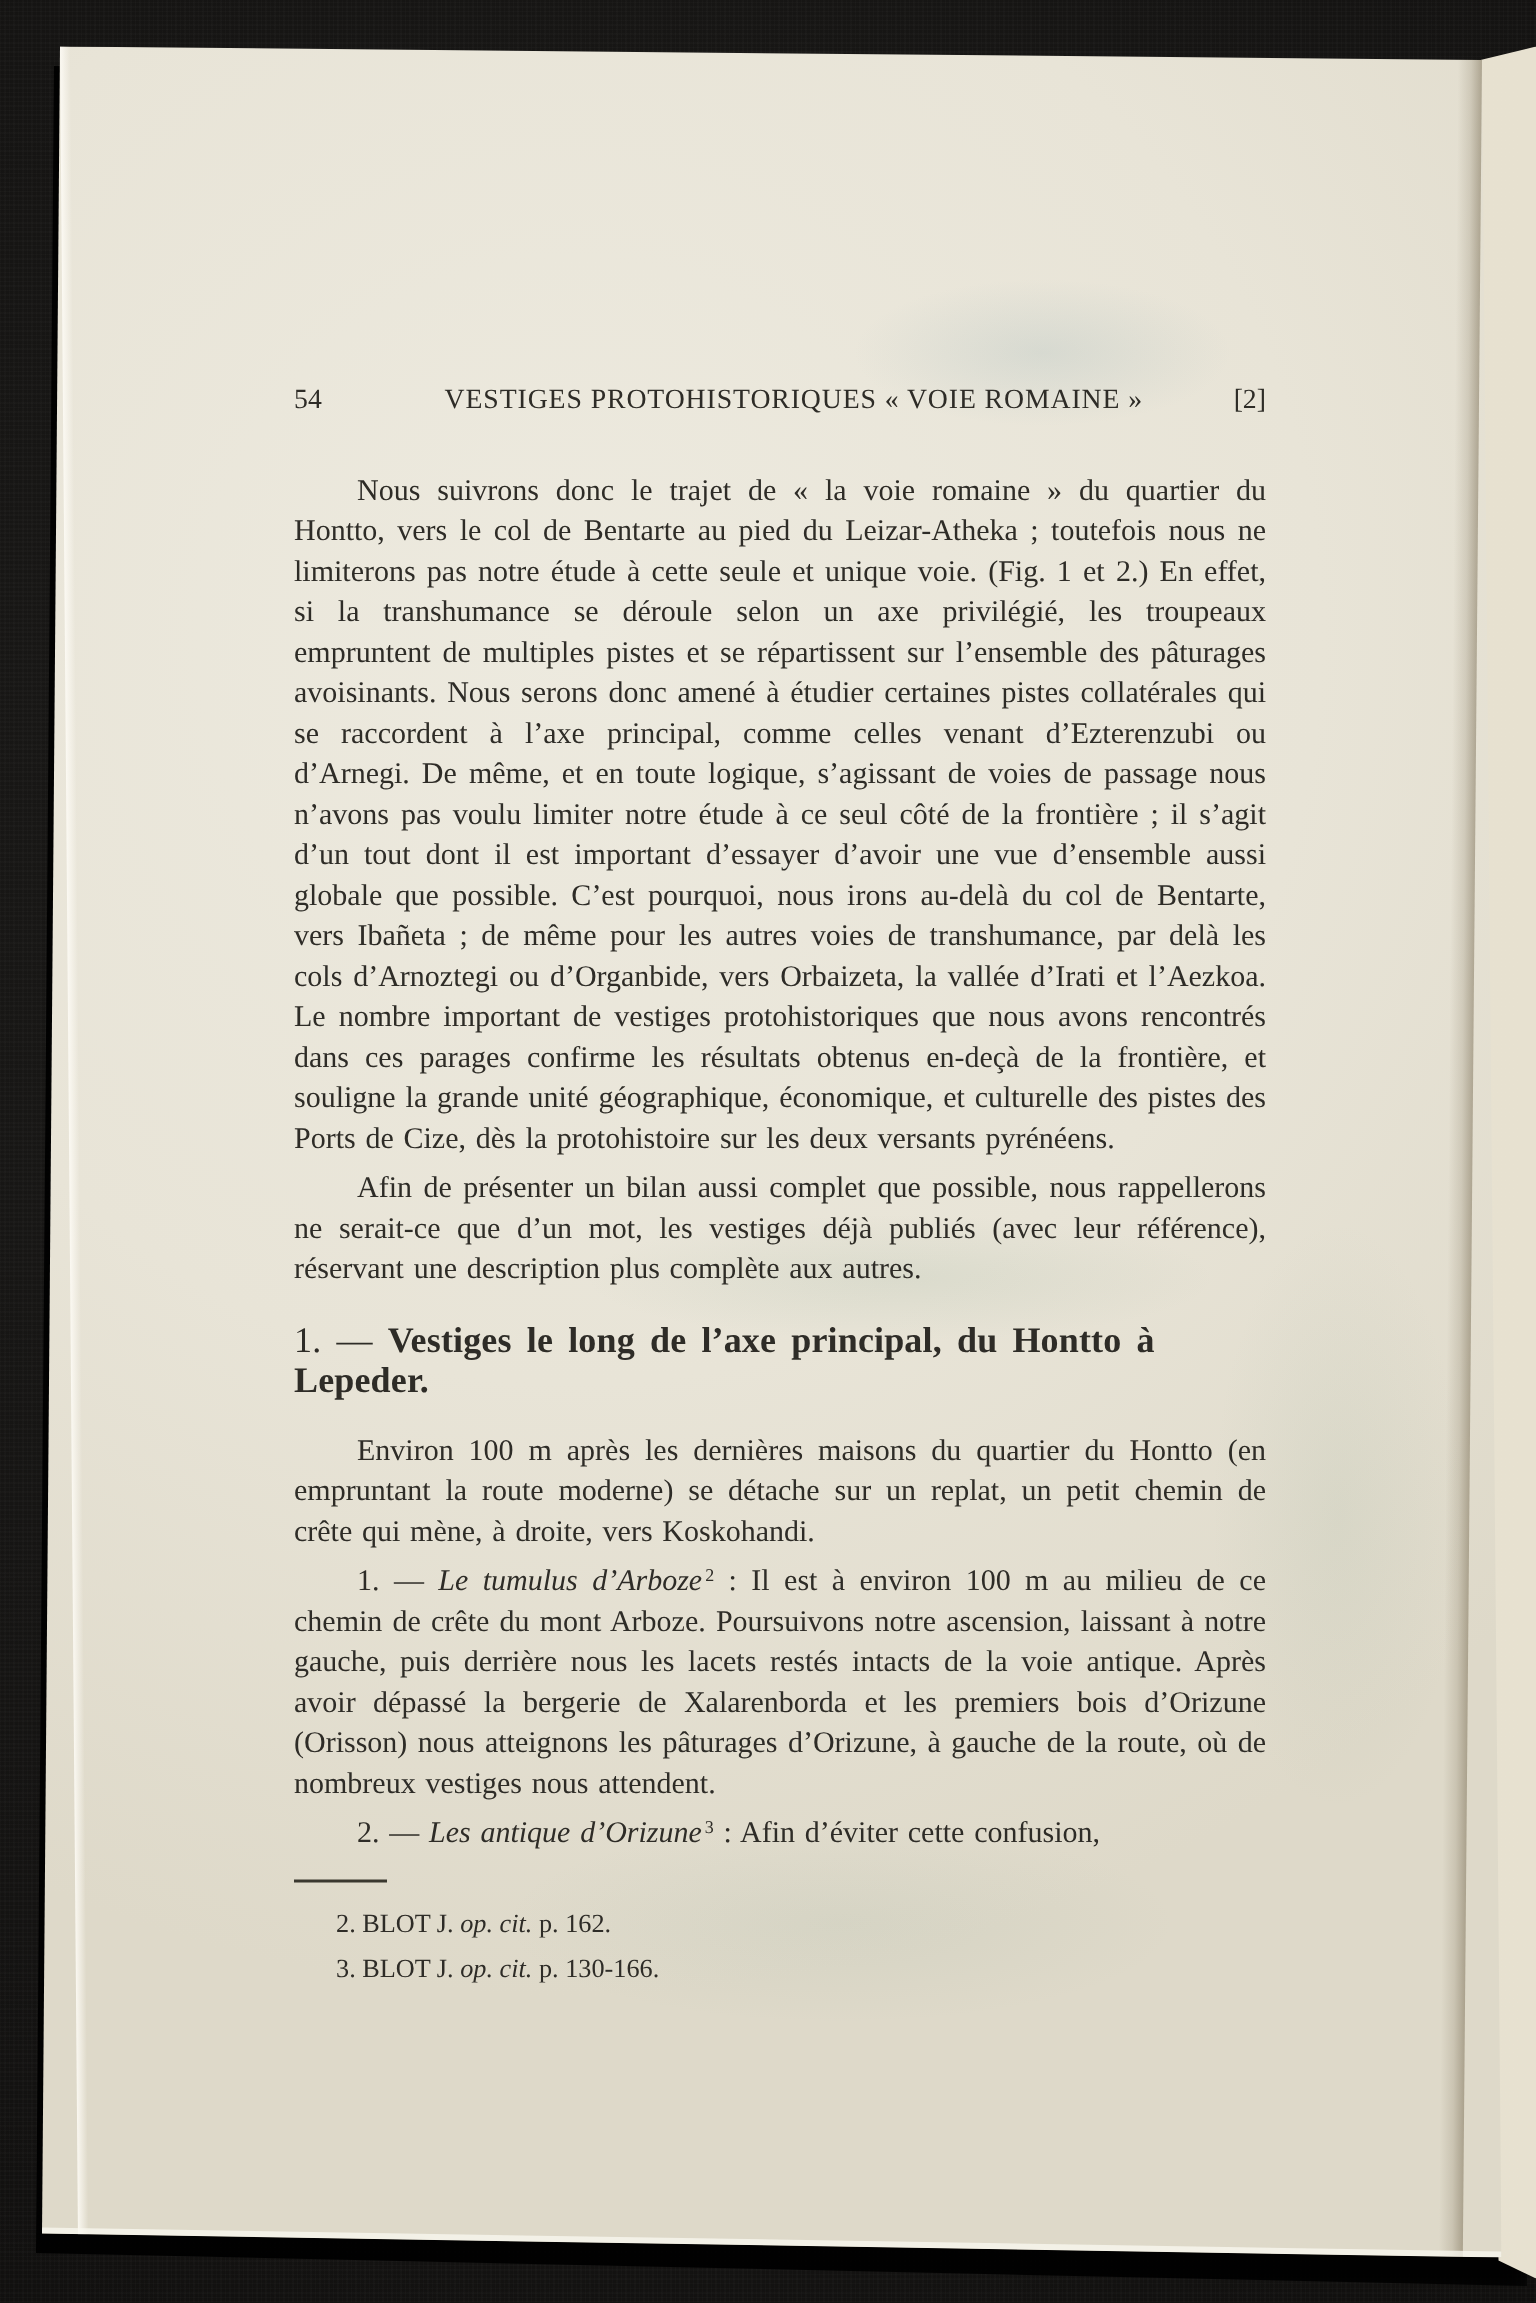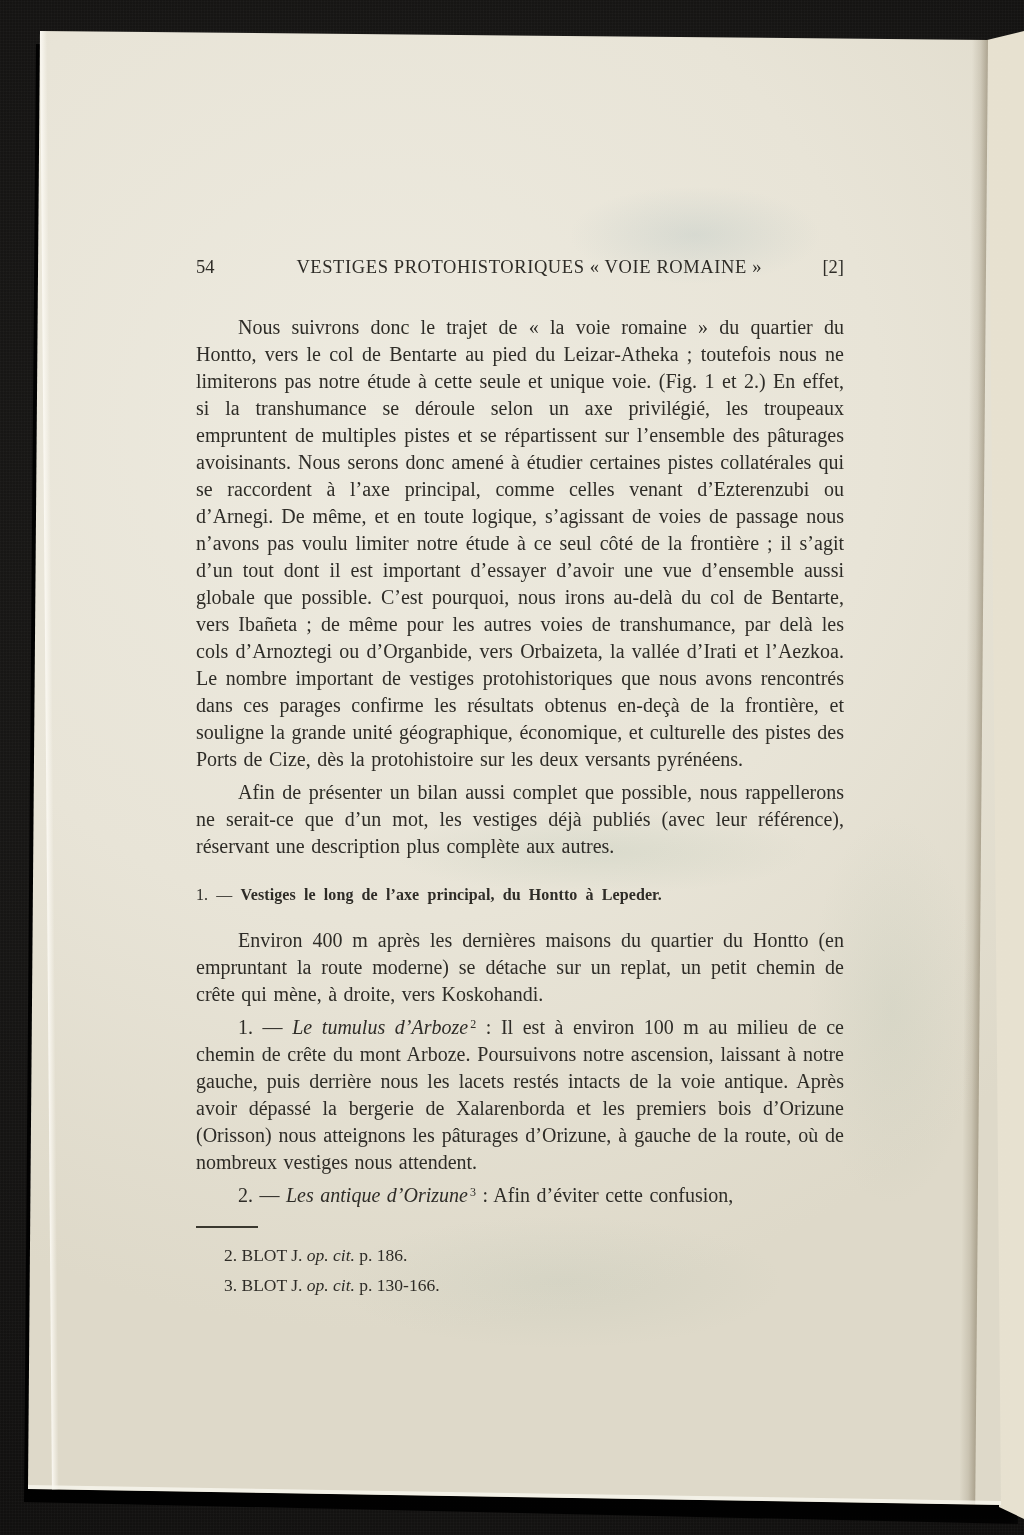--- a/index.html
+++ b/index.html
@@ -66,21 +66,21 @@
   .runtitle{flex:1;text-align:right;letter-spacing:0.6px;white-space:nowrap;}
   .colref{width:82px;text-align:right;}
   .para{
     margin:0;text-align:justify;text-indent:42px;
     word-spacing:1.5px;hyphens:auto;
   }
   .para + .para{margin-top:6px;}
   .item{margin-top:12px;}
   sup{font-size:12px;line-height:0;vertical-align:6px;margin-left:2px;}
   .section-heading{
-    margin:21px 0 19px 0;font-size:16px;font-weight:400;
+    margin:21px 0 19px 0;font-size:24px;font-weight:400;
     word-spacing:4px;letter-spacing:0.1px;
   }
   .sec-title{font-weight:700;}
   .footnotes{margin-top:17px;padding-left:28px;font-size:17.5px;}
   .fn-rule{
     width:62px;height:0;border-top:2px solid #3a382f;
     margin:0 0 12px -28px;
   }
   .footnote{line-height:30px;}
 </style>
@@ -102,27 +102,27 @@
         <span class="runtitle">VESTIGES PROTOHISTORIQUES « VOIE ROMAINE »</span>
         <span class="colref">[2]</span>
       </header>
 
       <p class="para">Nous suivrons donc le trajet de « la voie romaine » du quartier du Hontto, vers le col de Bentarte au pied du Leizar-Atheka ; toutefois nous ne limiterons pas notre étude à cette seule et unique voie. (Fig. 1 et 2.) En effet, si la transhumance se déroule selon un axe privilégié, les troupeaux empruntent de multiples pistes et se répartissent sur l’ensemble des pâturages avoisinants. Nous serons donc amené à étudier certaines pistes collatérales qui se raccordent à l’axe principal, comme celles venant d’Ezterenzubi ou d’Arnegi. De même, et en toute logique, s’agissant de voies de passage nous n’avons pas voulu limiter notre étude à ce seul côté de la frontière ; il s’agit d’un tout dont il est important d’essayer d’avoir une vue d’ensemble aussi globale que possible. C’est pourquoi, nous irons au-delà du col de Bentarte, vers Ibañeta ; de même pour les autres voies de transhumance, par delà les cols d’Arnoztegi ou d’Organbide, vers Orbaizeta, la vallée d’Irati et l’Aezkoa. Le nombre important de vestiges protohistoriques que nous avons rencontrés dans ces parages confirme les résultats obtenus en-deçà de la frontière, et souligne la grande unité géographique, économique, et culturelle des pistes des Ports de Cize, dès la protohistoire sur les deux versants pyrénéens.</p>
 
       <p class="para">Afin de présenter un bilan aussi complet que possible, nous rappellerons ne serait-ce que d’un mot, les vestiges déjà publiés (avec leur référence), réservant une description plus complète aux autres.</p>
 
       <h2 class="section-heading"><span class="sec-num">1. — </span><strong class="sec-title">Vestiges le long de l’axe principal, du Hontto à Lepeder.</strong></h2>
 
-      <p class="para">Environ 400 m après les dernières maisons du quartier du Hontto (en empruntant la route moderne) se détache sur un replat, un petit chemin de crête qui mène, à droite, vers Koskohandi.</p>
+      <p class="para">Environ 100 m après les dernières maisons du quartier du Hontto (en empruntant la route moderne) se détache sur un replat, un petit chemin de crête qui mène, à droite, vers Koskohandi.</p>
 
       <p class="para item"><span>1. — </span><em>Le tumulus d’Arboze</em><sup>2</sup><span> : Il est à environ 100 m au milieu de ce chemin de crête du mont Arboze. Poursuivons notre ascension, laissant à notre gauche, puis derrière nous les lacets restés intacts de la voie antique. Après avoir dépassé la bergerie de Xalarenborda et les premiers bois d’Orizune (Orisson) nous atteignons les pâturages d’Orizune, à gauche de la route, où de nombreux vestiges nous attendent.</span></p>
 
       <p class="para item"><span>2. — </span><em>Les antique d’Orizune</em><sup>3</sup><span> : Afin d’éviter cette confusion,</span></p>
 
       <footer class="footnotes">
         <div class="fn-rule"></div>
-        <div class="footnote"><span>2. </span><span>BLOT J. </span><em>op. cit.</em><span> p. 186.</span></div>
+        <div class="footnote"><span>2. </span><span>BLOT J. </span><em>op. cit.</em><span> p. 162.</span></div>
         <div class="footnote"><span>3. </span><span>BLOT J. </span><em>op. cit.</em><span> p. 130-166.</span></div>
       </footer>
 
     </div>
   </div>
 </div>
 
 </body></html>

